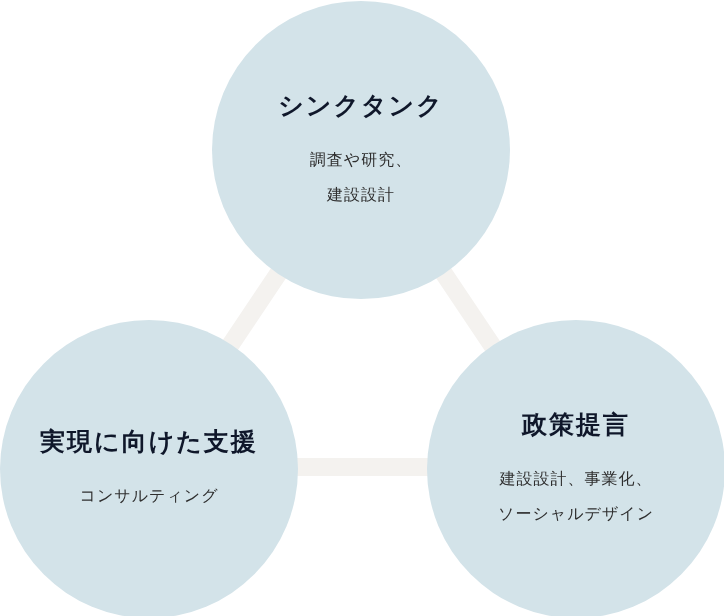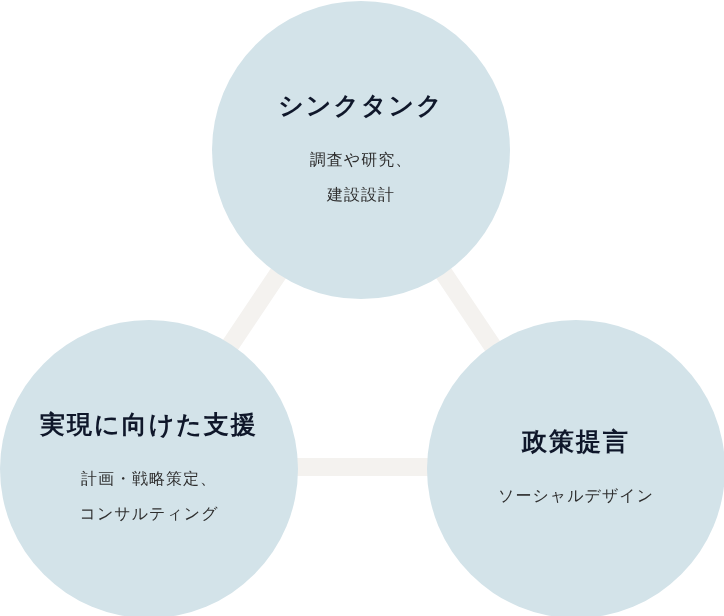--- a/index.html
+++ b/index.html
@@ -70,25 +70,25 @@
     <div class="circle-title">シンクタンク</div>
     <div class="circle-desc">
       <div class="desc-line">調査や研究、</div>
       <div class="desc-line">建設設計</div>
     </div>
   </div>
 
   <div class="circle circle-left">
     <div class="circle-title">実現に向けた支援</div>
     <div class="circle-desc">
-      <div class="desc-line">計画・戦略策定、</div>
       <div class="desc-line">コンサルティング</div>
     </div>
   </div>
 
   <div class="circle circle-right">
     <div class="circle-title">政策提言</div>
     <div class="circle-desc">
+      <div class="desc-line">建設設計、事業化、</div>
       <div class="desc-line">ソーシャルデザイン</div>
     </div>
   </div>
 
 </div>
 
 </body></html>

